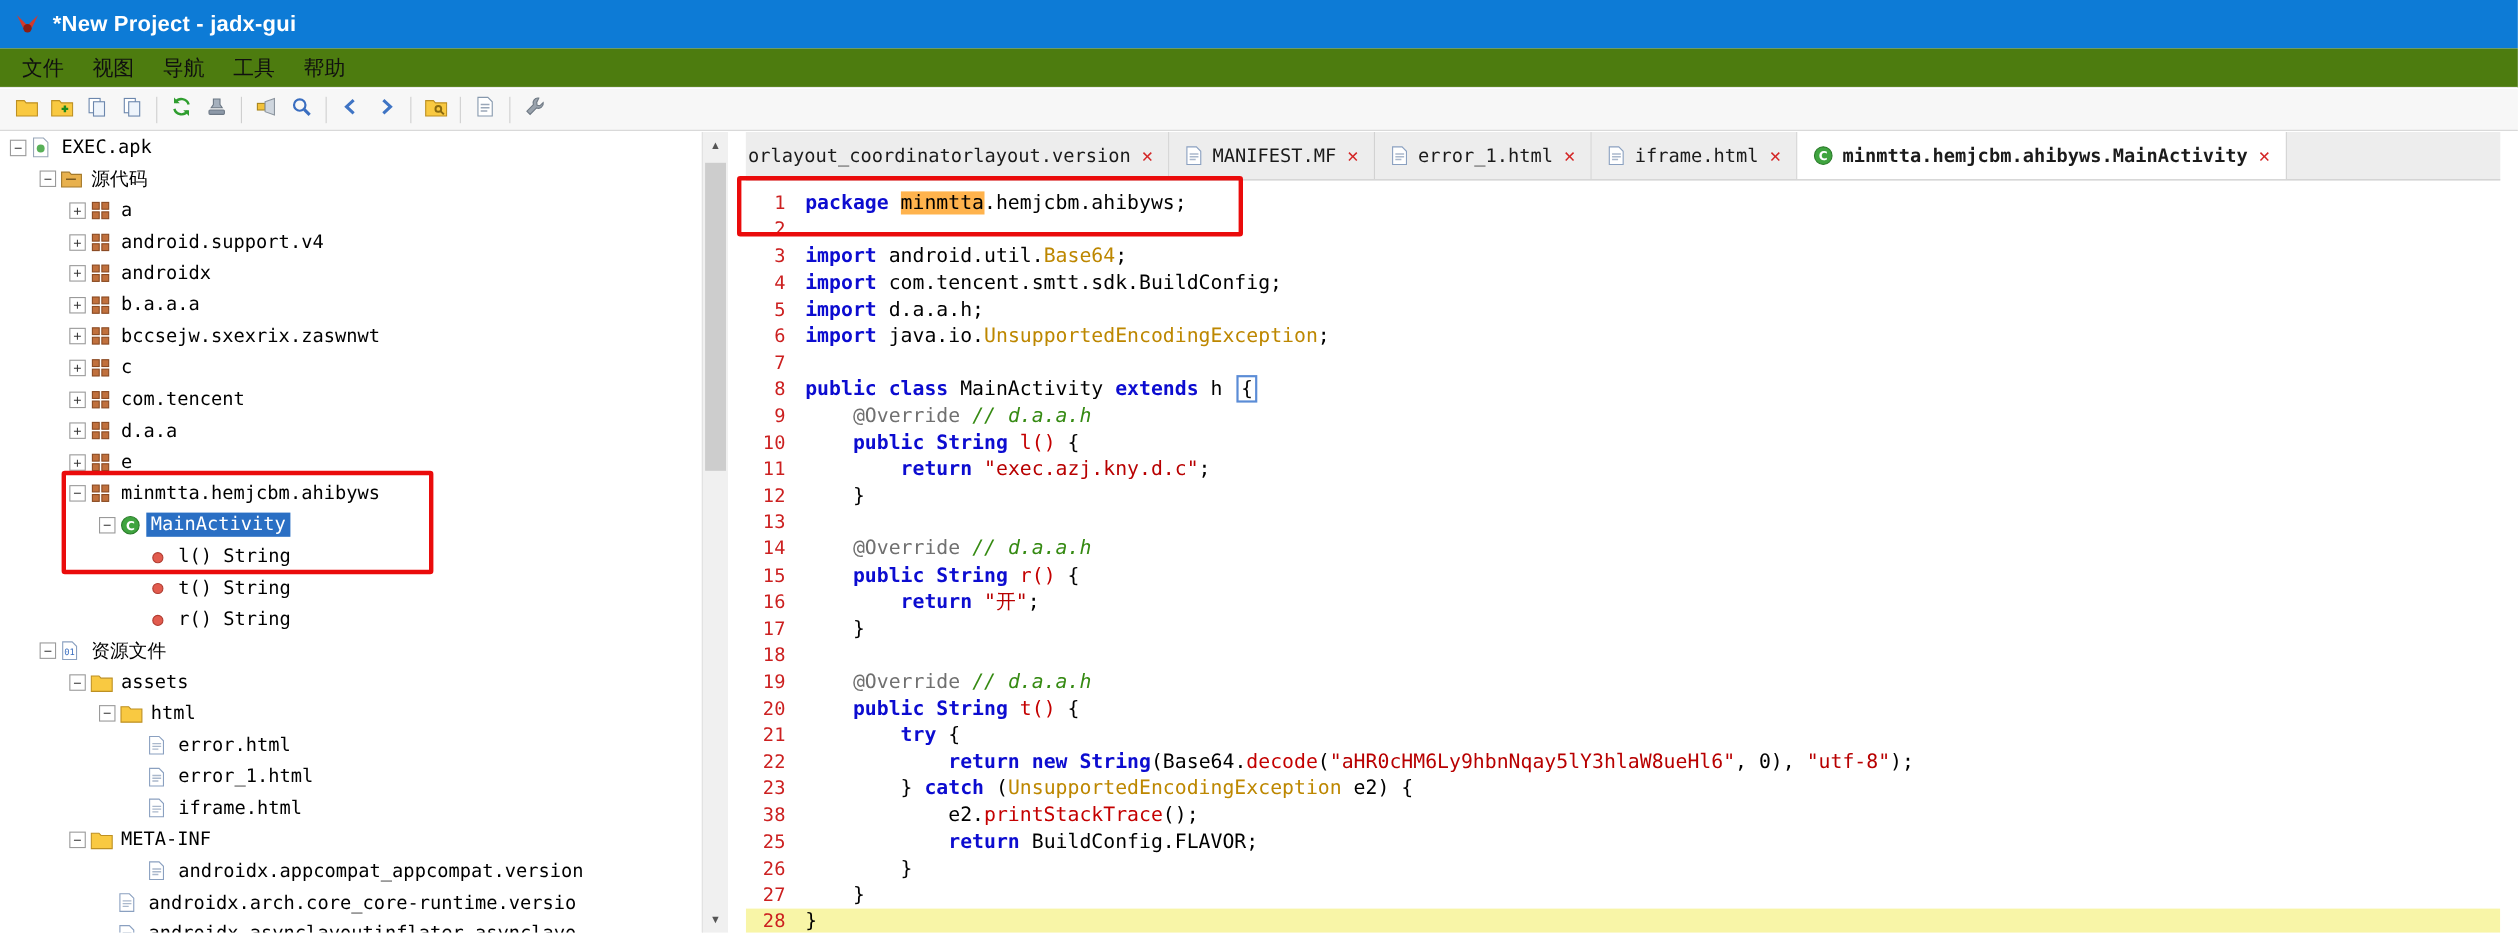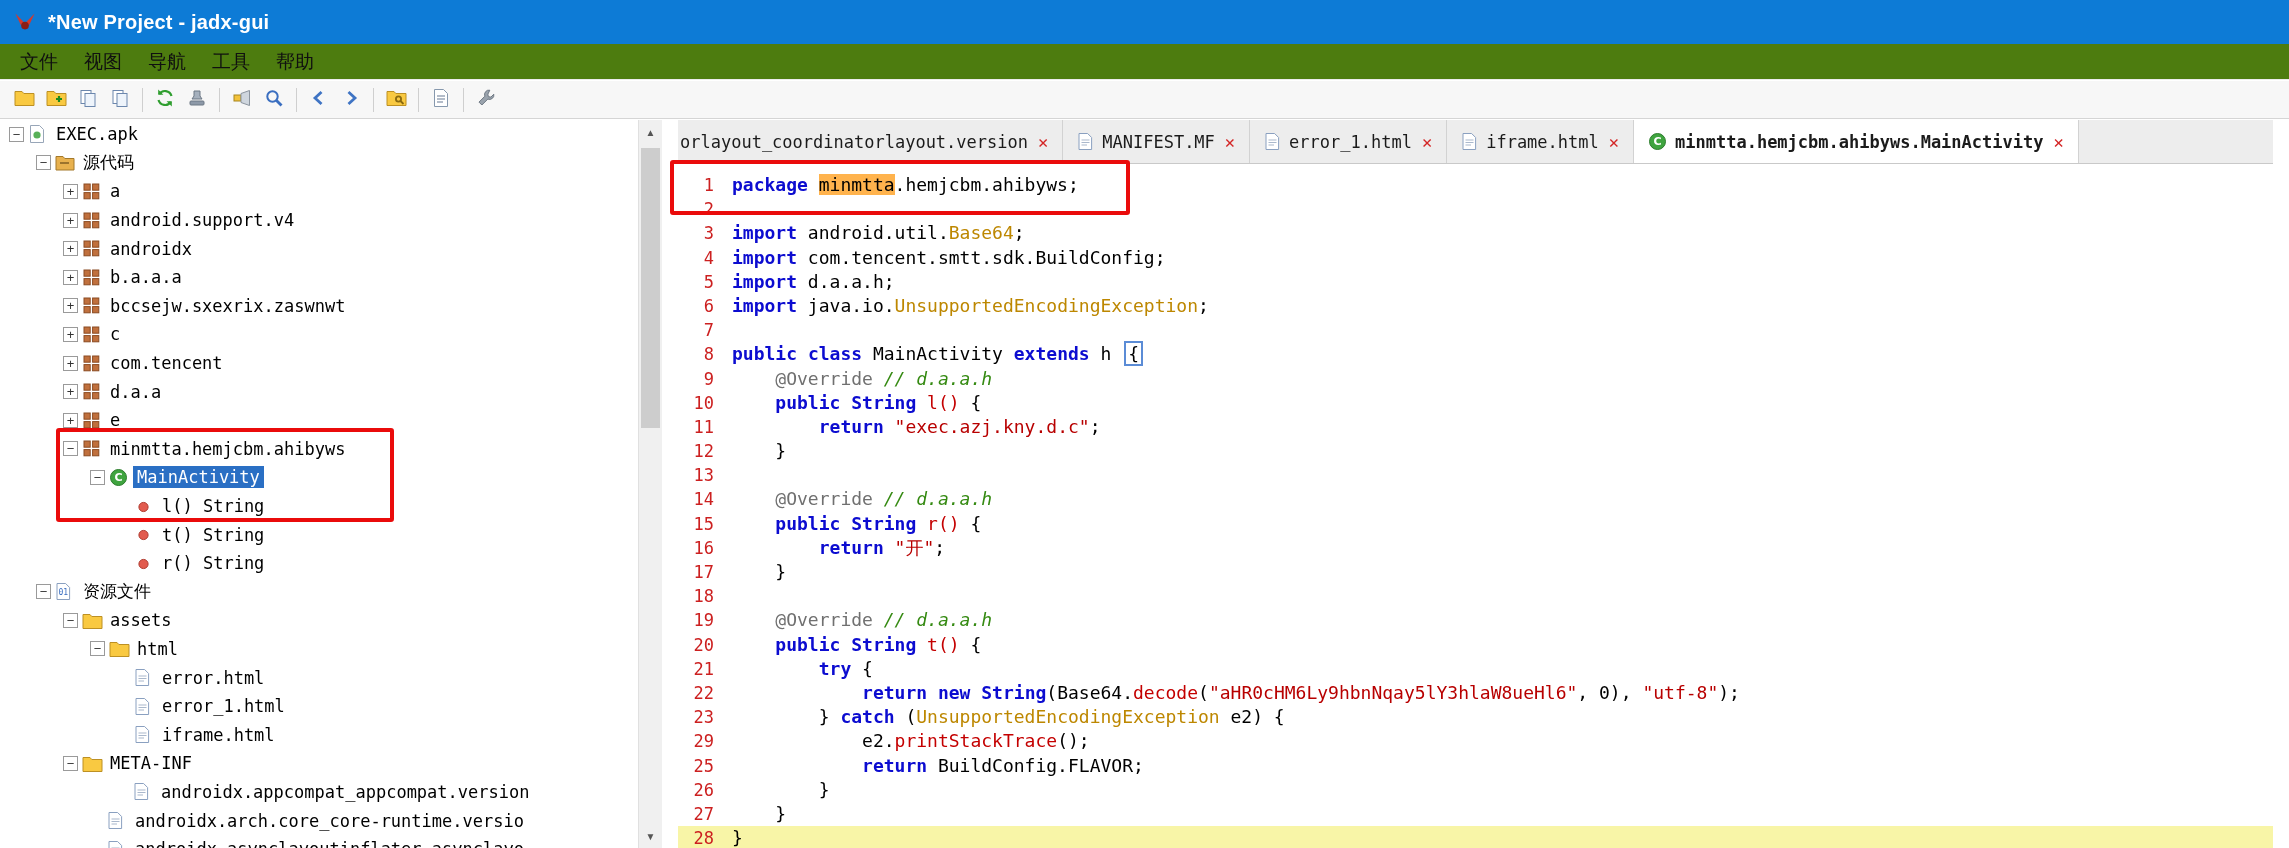--- a/index.html
+++ b/index.html
@@ -305,21 +305,21 @@
             <path d="M2 1.5h8.6l4 4v12h-12.6z" fill="#fff" stroke="#8aa0c0"></path>
             <path d="M4.5 8h8M4.5 10.5h8M4.5 13h5.5" stroke="#aab8cc" stroke-width="1.2"></path>
           </svg></span><span class="tlabel">error_1.html</span></div>
       <div class="tree-row" style="padding-left: 114px;"><span class="handle"></span><span class="ticon"><svg width="17" height="19" viewBox="0 0 17 19">
             <path d="M2 1.5h8.6l4 4v12h-12.6z" fill="#fff" stroke="#8aa0c0"></path>
             <path d="M4.5 8h8M4.5 10.5h8M4.5 13h5.5" stroke="#aab8cc" stroke-width="1.2"></path>
           </svg></span><span class="tlabel">iframe.html</span></div>
       <div class="tree-row" style="padding-left: 60px;"><span class="handle box">−</span><span class="ticon"><svg width="21" height="19" viewBox="0 0 21 19">
             <path d="M1 3.5h7l1.8 2H20v12H1z" fill="#f9c941" stroke="#bd9023"></path>
           </svg></span><span class="tlabel">META-INF</span></div>
-      <div class="tree-row" style="padding-left: 113px;"><span class="handle"></span><span class="ticon"><svg width="17" height="19" viewBox="0 0 17 19">
+      <div class="tree-row" style="padding-left: 66px; margin-left: 48px;"><span class="handle"></span><span class="ticon"><svg width="17" height="19" viewBox="0 0 17 19">
             <path d="M2 1.5h8.6l4 4v12h-12.6z" fill="#fff" stroke="#8aa0c0"></path>
             <path d="M4.5 8h8M4.5 10.5h8M4.5 13h5.5" stroke="#aab8cc" stroke-width="1.2"></path>
           </svg></span><span class="tlabel">androidx.appcompat_appcompat.version</span></div>
       <div class="tree-row" style="padding-left: 87px;"><span class="handle"></span><span class="ticon"><svg width="17" height="19" viewBox="0 0 17 19">
             <path d="M2 1.5h8.6l4 4v12h-12.6z" fill="#fff" stroke="#8aa0c0"></path>
             <path d="M4.5 8h8M4.5 10.5h8M4.5 13h5.5" stroke="#aab8cc" stroke-width="1.2"></path>
           </svg></span><span class="tlabel">androidx.arch.core_core-runtime.versio</span></div>
       <div class="tree-row" style="padding-left: 87px;"><span class="handle"></span><span class="ticon"><svg width="17" height="19" viewBox="0 0 17 19">
             <path d="M2 1.5h8.6l4 4v12h-12.6z" fill="#fff" stroke="#8aa0c0"></path>
             <path d="M4.5 8h8M4.5 10.5h8M4.5 13h5.5" stroke="#aab8cc" stroke-width="1.2"></path>
@@ -398,21 +398,21 @@
         <div class="code-line"><span class="gutter">14</span><span class="code-text"><span class="tok-pl">    </span><span class="tok-ann">@Override</span><span class="tok-pl"> </span><span class="tok-cmt">// d.a.a.h</span></span></div>
         <div class="code-line"><span class="gutter">15</span><span class="code-text"><span class="tok-pl">    </span><span class="tok-kw">public</span><span class="tok-pl"> </span><span class="tok-kw">String</span><span class="tok-pl"> </span><span class="tok-mth">r()</span><span class="tok-pl"> {</span></span></div>
         <div class="code-line"><span class="gutter">16</span><span class="code-text"><span class="tok-pl">        </span><span class="tok-kw">return</span><span class="tok-pl"> </span><span class="tok-str">"开"</span><span class="tok-pl">;</span></span></div>
         <div class="code-line"><span class="gutter">17</span><span class="code-text"><span class="tok-pl">    }</span></span></div>
         <div class="code-line"><span class="gutter">18</span><span class="code-text"></span></div>
         <div class="code-line"><span class="gutter">19</span><span class="code-text"><span class="tok-pl">    </span><span class="tok-ann">@Override</span><span class="tok-pl"> </span><span class="tok-cmt">// d.a.a.h</span></span></div>
         <div class="code-line"><span class="gutter">20</span><span class="code-text"><span class="tok-pl">    </span><span class="tok-kw">public</span><span class="tok-pl"> </span><span class="tok-kw">String</span><span class="tok-pl"> </span><span class="tok-mth">t()</span><span class="tok-pl"> {</span></span></div>
         <div class="code-line"><span class="gutter">21</span><span class="code-text"><span class="tok-pl">        </span><span class="tok-kw">try</span><span class="tok-pl"> {</span></span></div>
         <div class="code-line"><span class="gutter">22</span><span class="code-text"><span class="tok-pl">            </span><span class="tok-kw">return</span><span class="tok-pl"> </span><span class="tok-kw">new</span><span class="tok-pl"> </span><span class="tok-kw">String</span><span class="tok-pl">(Base64.</span><span class="tok-mth">decode</span><span class="tok-pl">(</span><span class="tok-str">"aHR0cHM6Ly9hbnNqay5lY3hlaW8ueHl6"</span><span class="tok-pl">, 0), </span><span class="tok-str">"utf-8"</span><span class="tok-pl">);</span></span></div>
         <div class="code-line"><span class="gutter">23</span><span class="code-text"><span class="tok-pl">        } </span><span class="tok-kw">catch</span><span class="tok-pl"> (</span><span class="tok-cls">UnsupportedEncodingException</span><span class="tok-pl"> e2) {</span></span></div>
-        <div class="code-line"><span class="gutter">29</span><span class="code-text"><span class="tok-pl">            e2.</span><span class="tok-mth">printStackTrace</span><span class="tok-pl">();</span></span></div>
+        <div class="code-line"><span class="gutter">38</span><span class="code-text"><span class="tok-pl">            e2.</span><span class="tok-mth">printStackTrace</span><span class="tok-pl">();</span></span></div>
         <div class="code-line"><span class="gutter">25</span><span class="code-text"><span class="tok-pl">            </span><span class="tok-kw">return</span><span class="tok-pl"> BuildConfig.FLAVOR;</span></span></div>
         <div class="code-line"><span class="gutter">26</span><span class="code-text"><span class="tok-pl">        }</span></span></div>
         <div class="code-line"><span class="gutter">27</span><span class="code-text"><span class="tok-pl">    }</span></span></div>
         <div class="code-line current"><span class="gutter">28</span><span class="code-text"><span class="tok-pl">}</span></span></div>
       </div>
   </div>
 
   <div class="annotation" id="ann-tree"></div>
   <div class="annotation" id="ann-code"></div>
 

